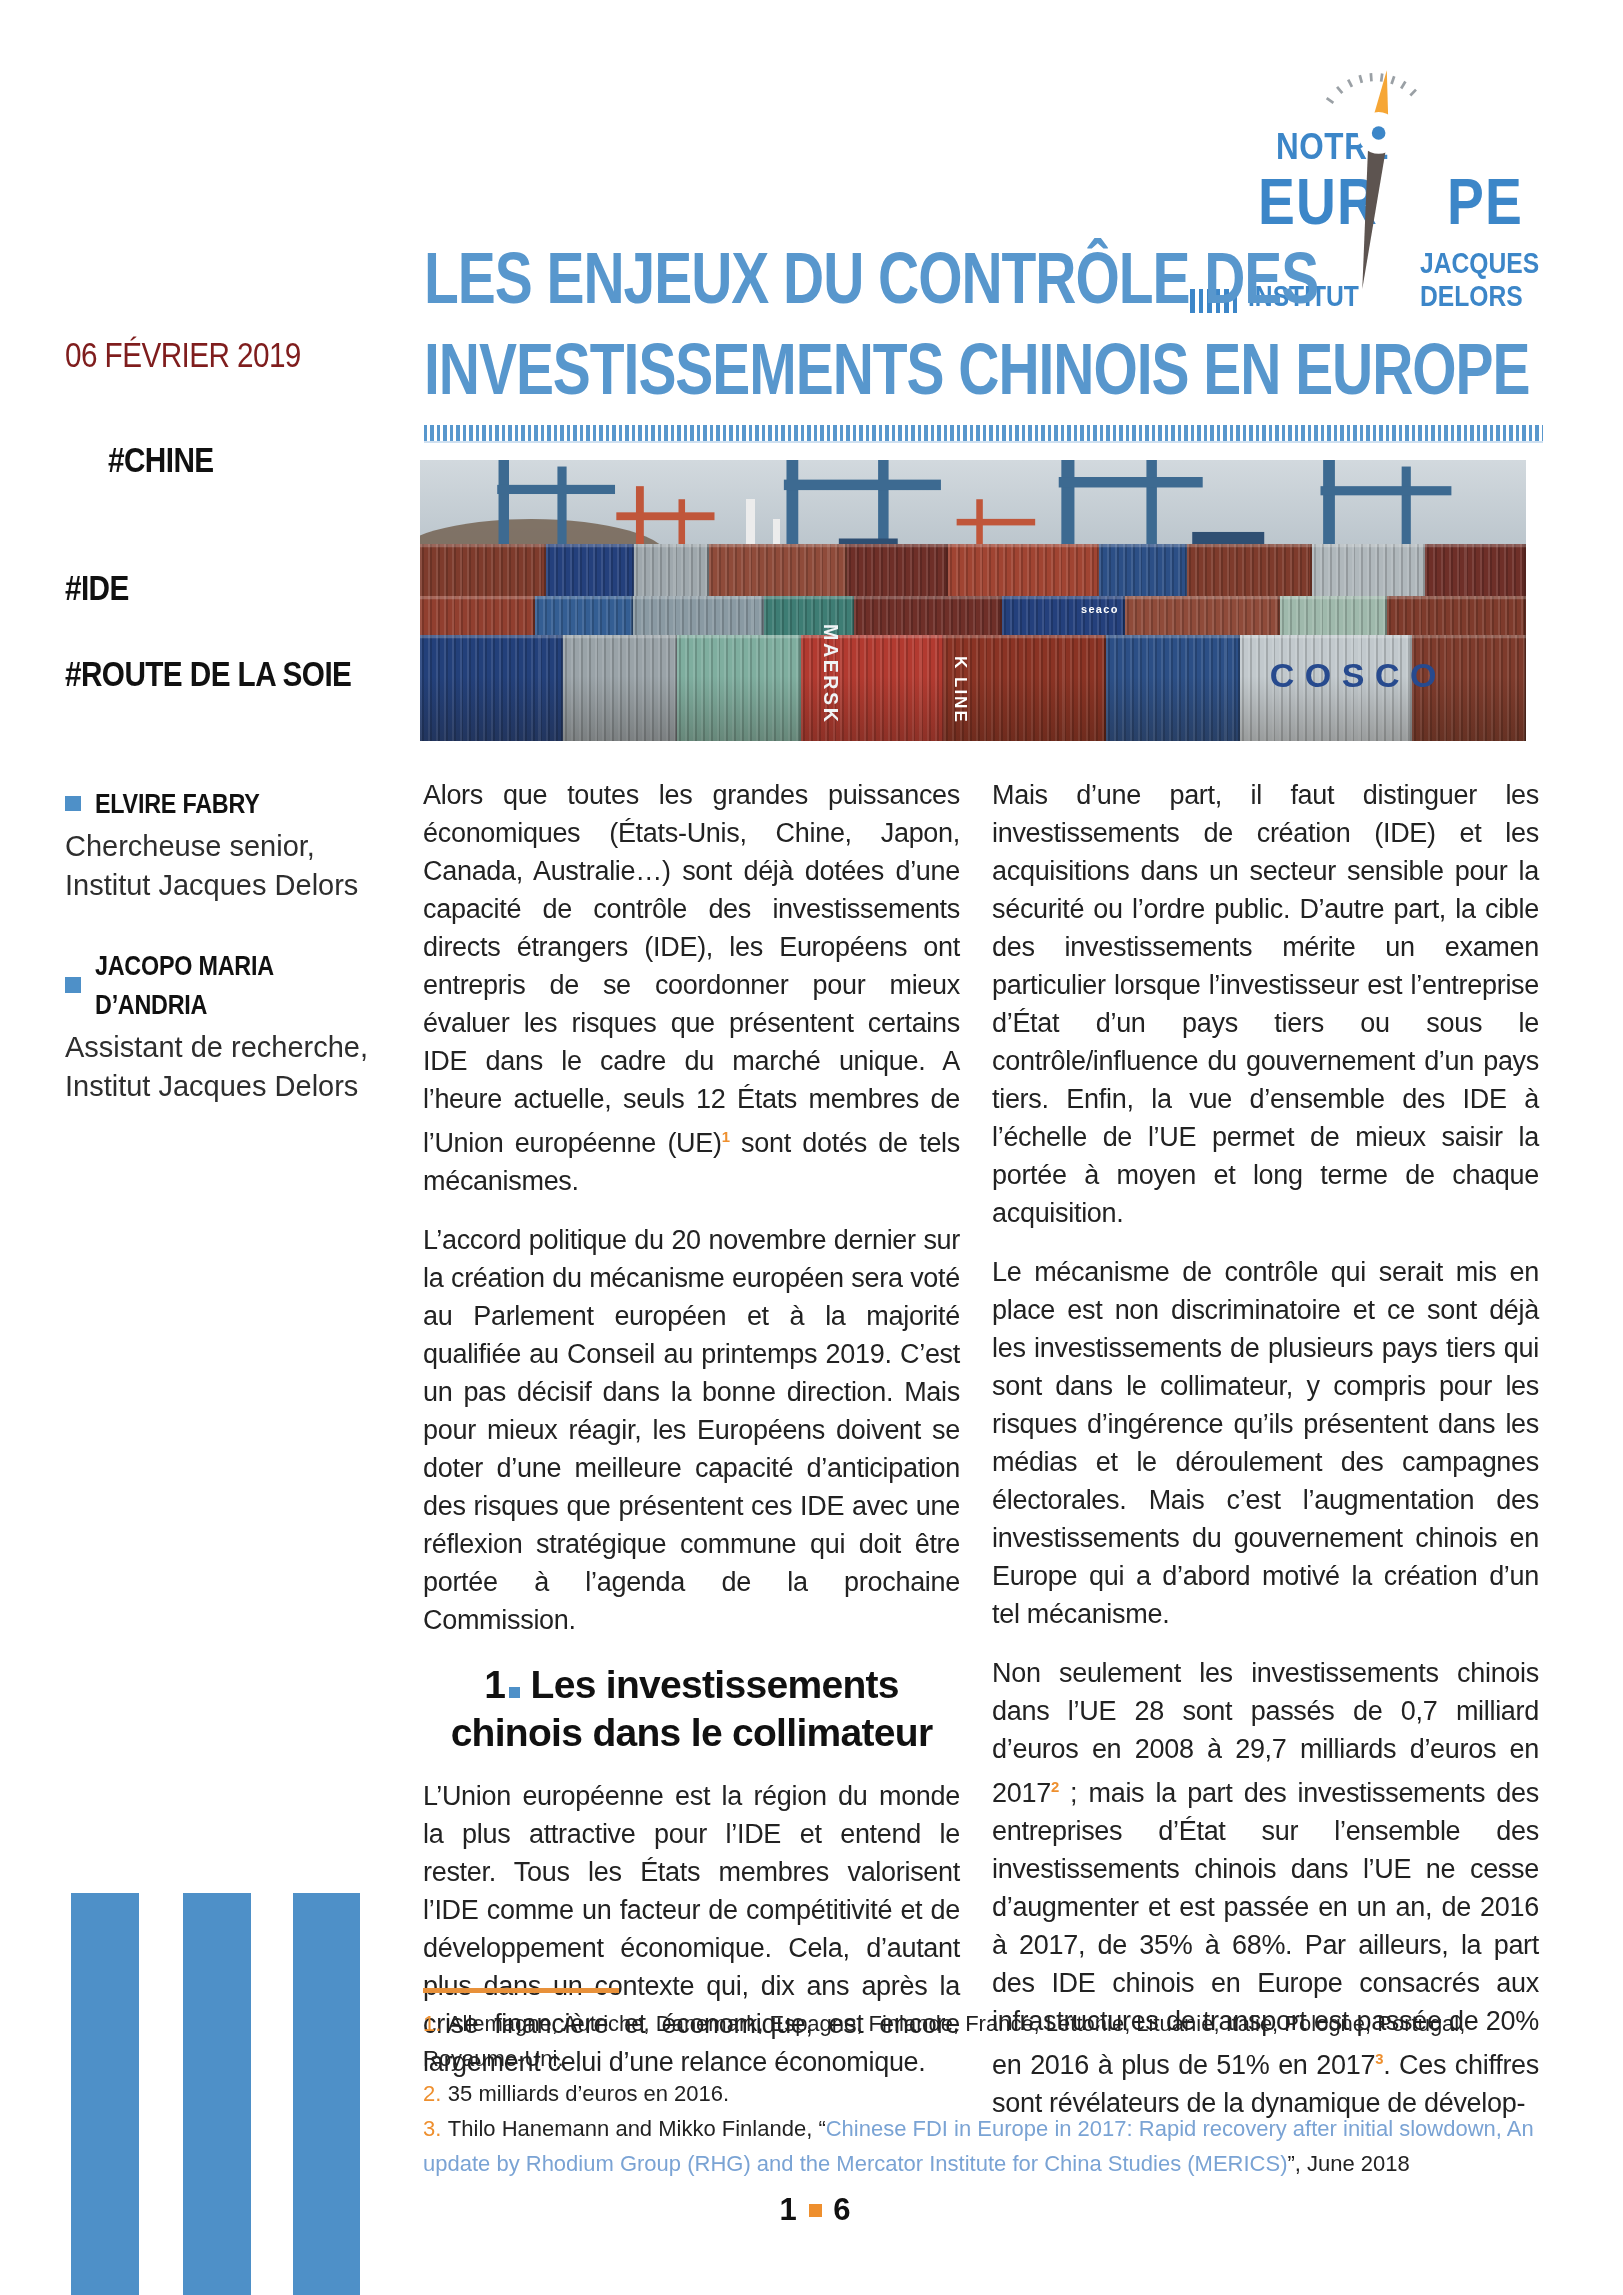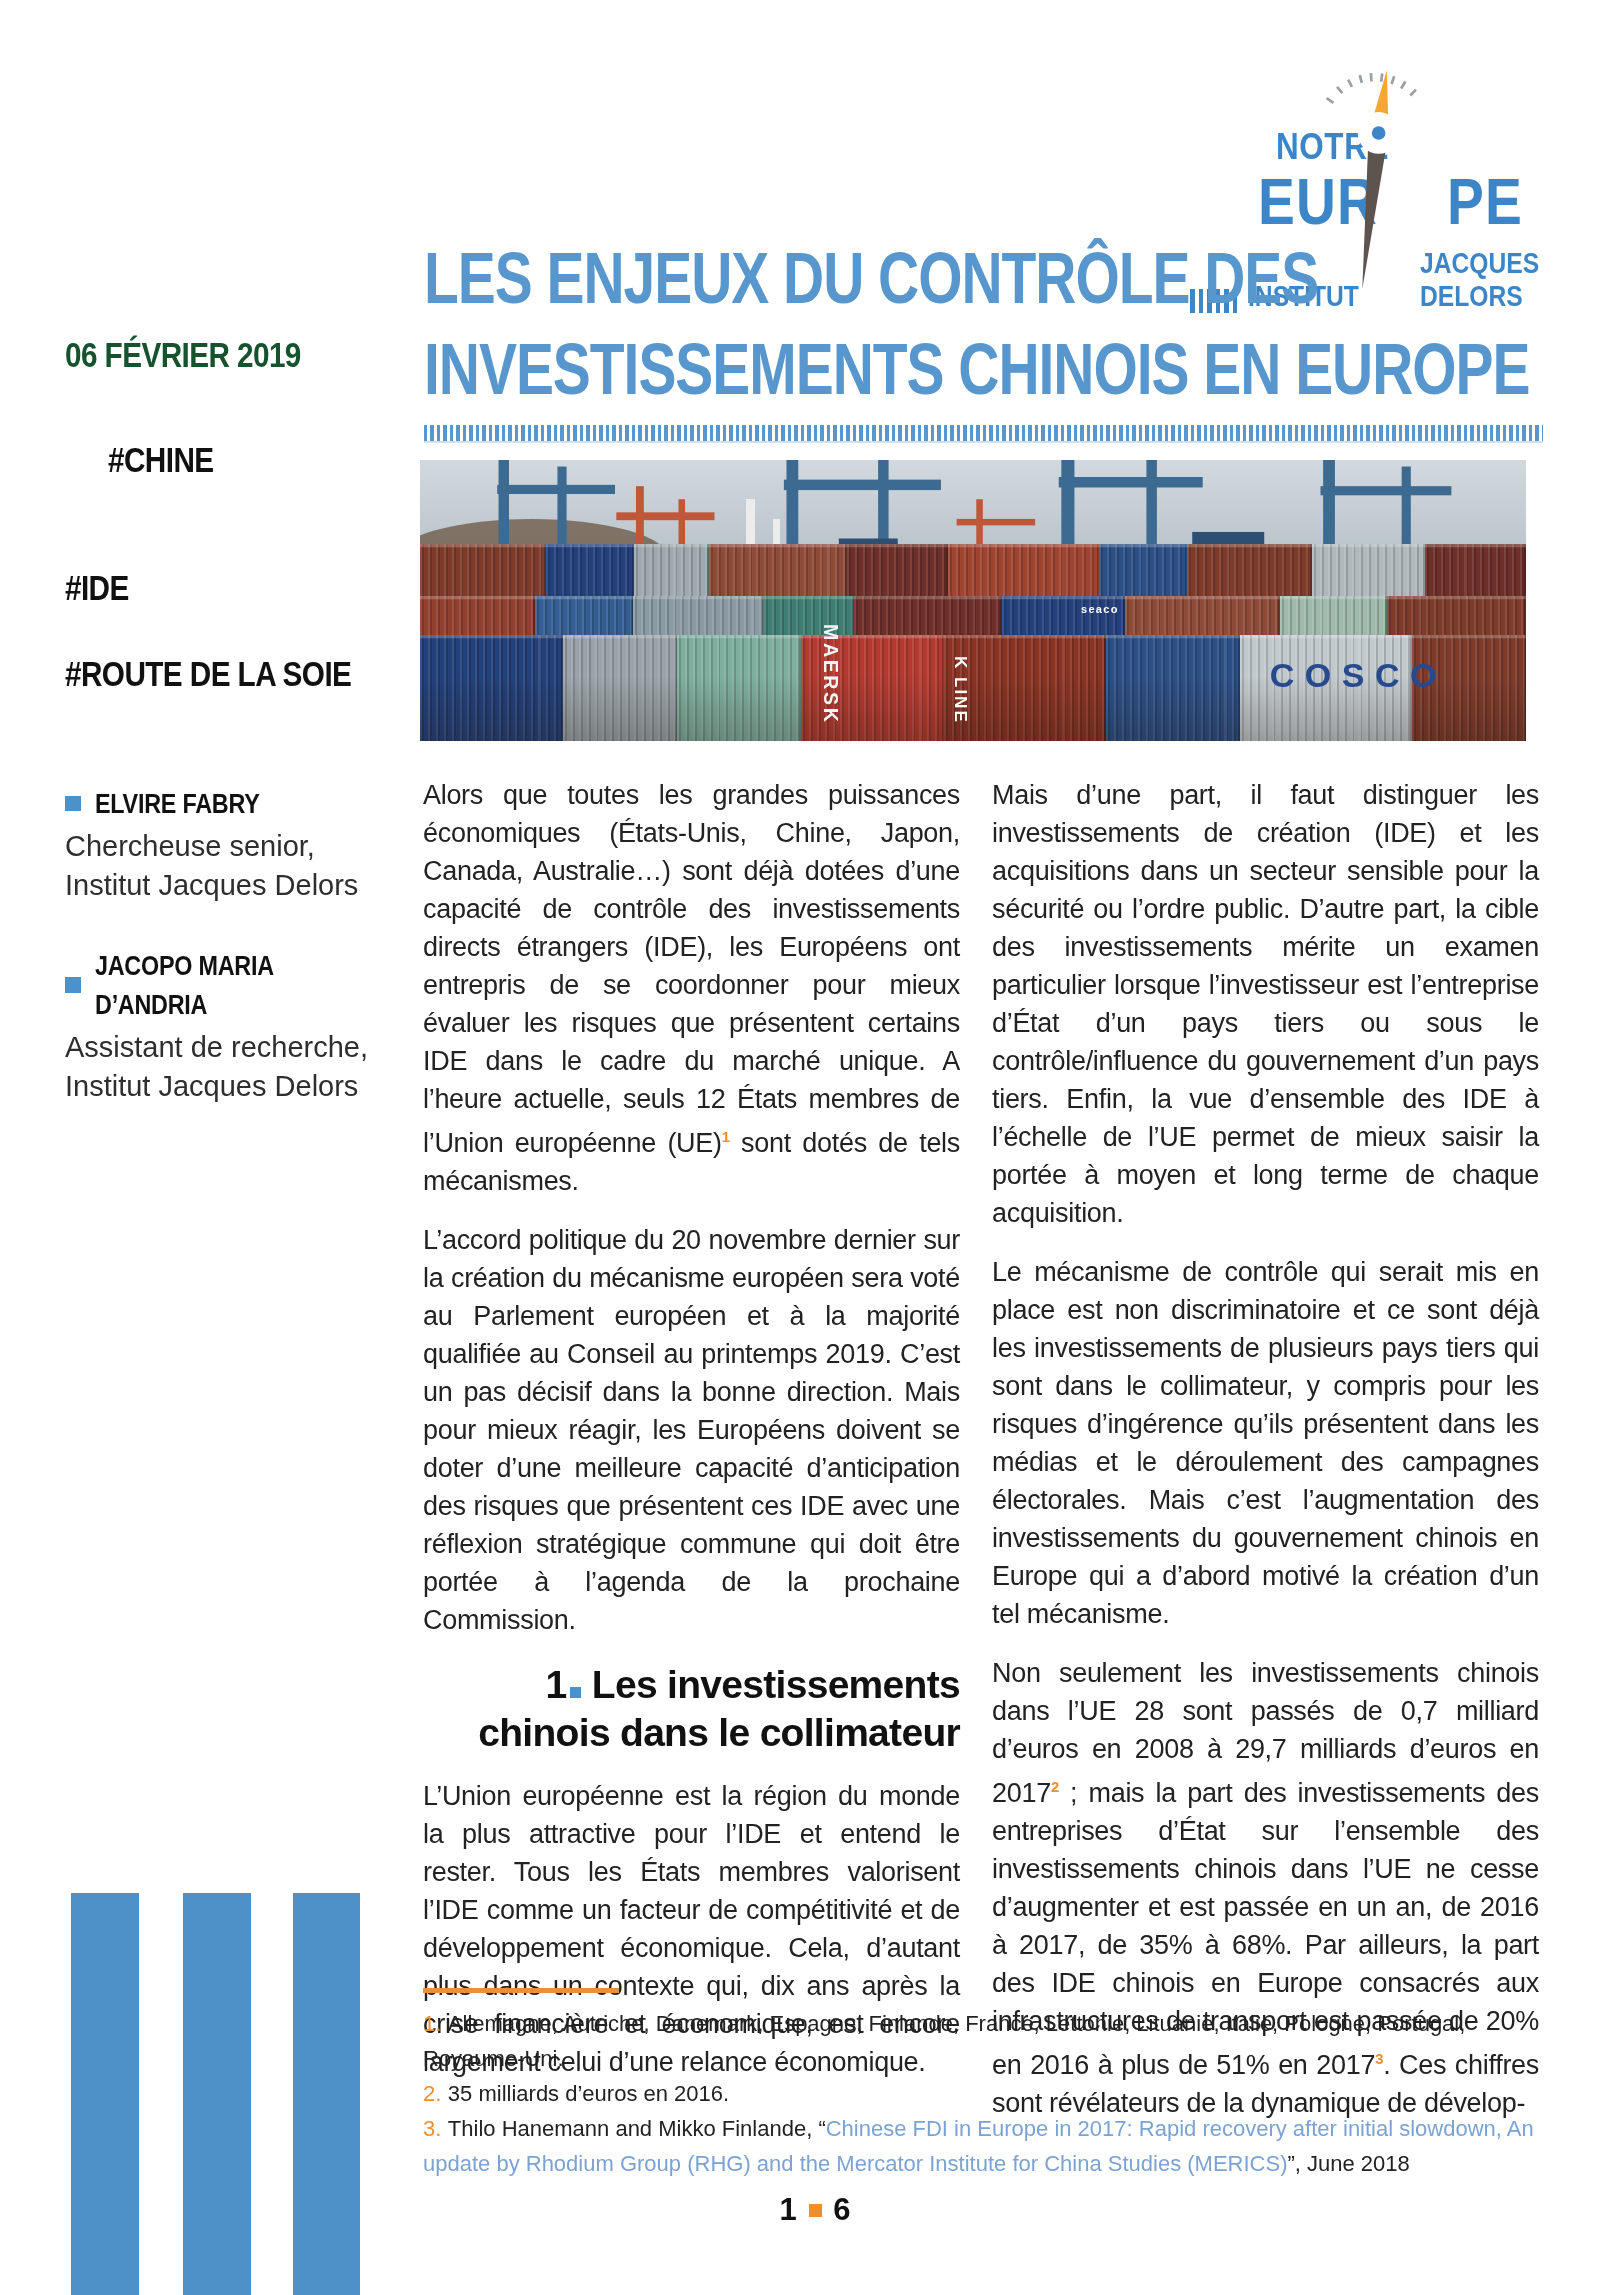--- a/index.html
+++ b/index.html
@@ -3,21 +3,21 @@
 <meta charset="utf-8">
 <style>
   html,body{margin:0;padding:0;background:#888;}
   #page{position:relative;width:1623px;height:2295px;background:#ffffff;overflow:hidden;
         font-family:"Liberation Sans",sans-serif;color:#222;}
   .cond{display:inline-block;transform-origin:left top;}
 
   
   #kicker{position:absolute;left:65px;top:169px;font-weight:700;font-size:35px;line-height:42px;
           color:#177a5e;letter-spacing:-0.7px;}
-  #docdate{position:absolute;left:65px;top:335px;font-weight:700;font-size:35px;color:#14532d;letter-spacing:-0.7px;}
+  #docdate{position:absolute;left:65px;top:335px;font-weight:400;font-size:35px;color:#7f1d1d;letter-spacing:-0.7px;}
   .tag{position:absolute;left:65px;font-weight:700;font-size:35px;color:#111;letter-spacing:-0.7px;}
   #tag1{top:440px;margin-left:43px;} #tag2{top:568px;} #tag3{top:654px;}
 
   
   #logo{position:absolute;left:1178px;top:59px;width:445px;height:262px;}
   #logo .notre{position:absolute;left:98px;top:67px;font-size:37px;font-weight:700;color:#3c86c8;letter-spacing:0.7px;}
   #logo .europe{position:absolute;left:80px;top:105px;font-size:65px;font-weight:700;color:#3c86c8;letter-spacing:1.3px;}
   #logo .europe .gap{display:inline-block;width:48px;}
   #logo svg{position:absolute;left:115px;top:5.2px;width:164px;height:236px;overflow:visible;}
   #logo .subrow{position:absolute;left:11.8px;top:188px;width:432px;display:flex;align-items:flex-end;}
@@ -65,21 +65,21 @@
   .bullet{width:15.7px;height:15.7px;background:#4e90c8;margin-right:14.4px;flex:0 0 auto;}
   .author .name{font-weight:700;font-size:27.5px;color:#111;letter-spacing:-0.3px;}
 
   
   .col{position:absolute;top:776px;font-size:27px;line-height:38px;text-align:justify;color:#222;letter-spacing:-0.3px;}
   #col1{left:423px;width:537px;}
   #col2{left:992px;width:547px;}
   .col p{margin:0 0 21px 0;}
   .sup{color:#ee8f2e;font-weight:700;font-size:0.55em;vertical-align:super;}
   #heading{margin:22px 0 19.6px 0;font-size:39px;line-height:48px;font-weight:700;color:#111;
-           text-align:right;letter-spacing:-0.7px;}
+           text-align:center;letter-spacing:-0.7px;}
   #heading .hsq{display:inline-block;width:11px;height:11px;background:#4e90c8;margin:0 10.5px 0 3.9px;}
 
   
   #footrule{position:absolute;left:423px;top:1988px;width:196px;height:4.6px;background:#e8913a;}
   #footnotes{position:absolute;left:423px;top:2006px;width:1116px;font-size:22px;line-height:35px;color:#222;}
   .fnnum{color:#ee8f2e;margin-right:6.5px;}
   .fnlink{color:#7aa3d4;}
 
   
   #pagenum{position:absolute;left:733px;top:2192px;width:164px;text-align:center;font-size:31px;

